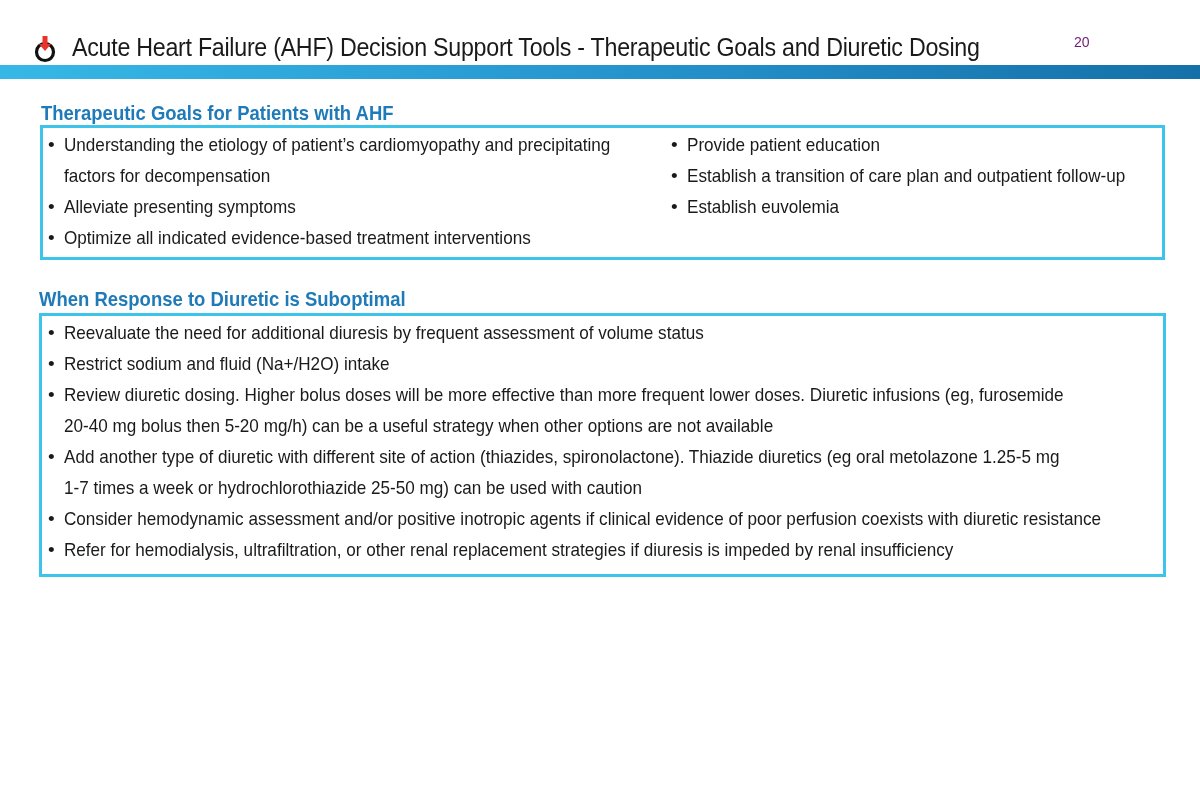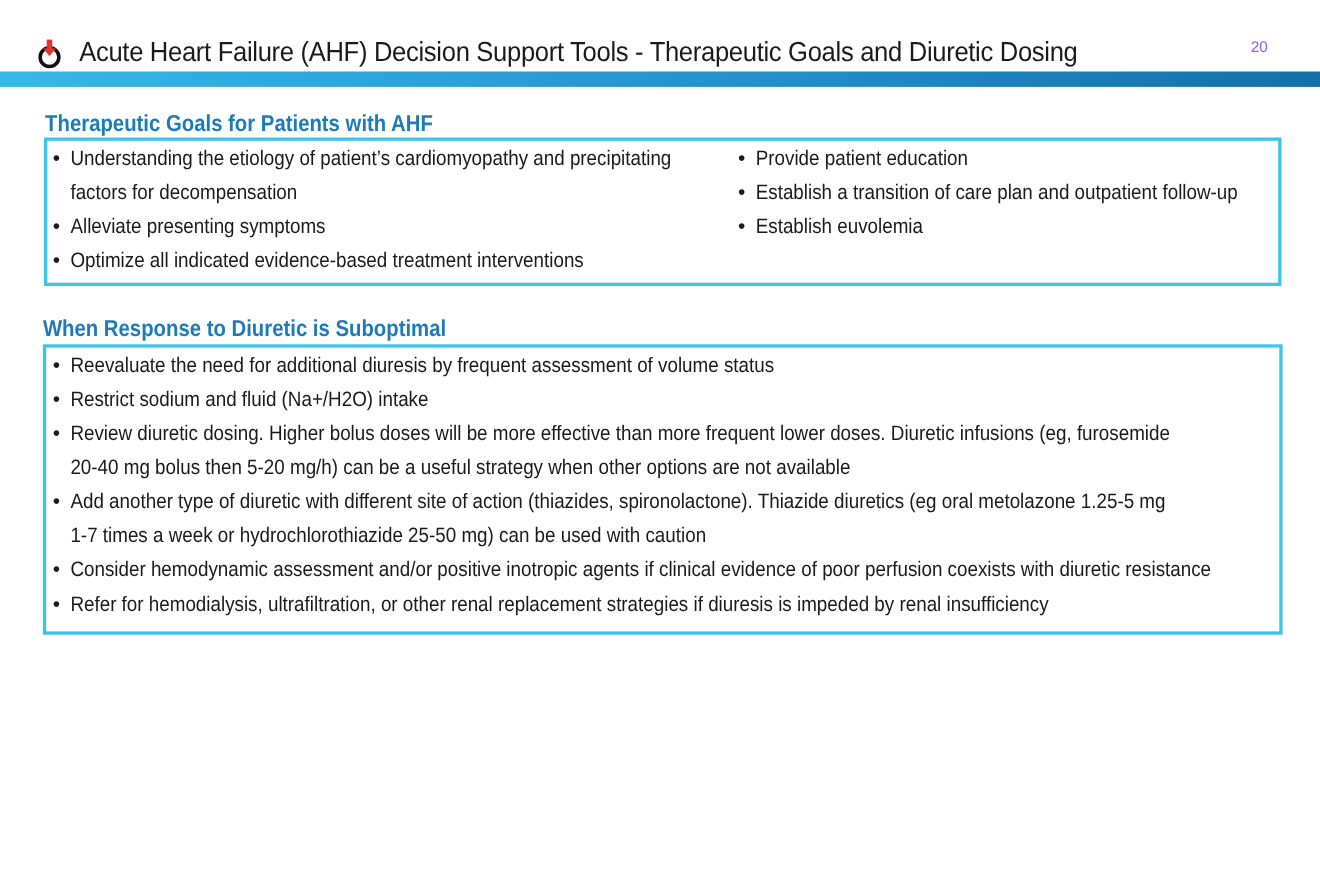--- a/index.html
+++ b/index.html
@@ -5,21 +5,21 @@
   html, body { margin:0; padding:0; }
   body {
     width:1200px; height:800px; background:#ffffff; position:relative; overflow:hidden;
     font-family:"Liberation Sans", sans-serif; color:#1a1a1a;
   }
   .header-title {
     position:absolute; left:72px; top:33px; font-size:25px; color:#1a1a1a;
     letter-spacing:-0.3px; white-space:nowrap; transform:scaleX(0.93); transform-origin:left top;
   }
   .logo { position:absolute; left:32px; top:34px; width:26px; height:30px; }
-  .page-num { position:absolute; left:1137px; top:34px; font-size:14px; color:#8b5cf6; }
+  .page-num { position:absolute; left:1074px; top:34px; font-size:14px; color:#701a75; }
   .header-bar {
     position:absolute; left:0; top:65px; width:1200px; height:14px;
     background:linear-gradient(90deg,#36b8e6 0%,#2a9dd4 40%,#1f86c0 70%,#1570a8 100%);
   }
   .section-title {
     position:absolute; font-size:21px; font-weight:bold; color:#1e7ab8;
     white-space:nowrap; transform:scaleX(0.88); transform-origin:left top;
   }
   .box { position:absolute; border:3px solid #3cc4ea; box-sizing:border-box; }
   .list { list-style:none; margin:0; padding:0; position:absolute; }

